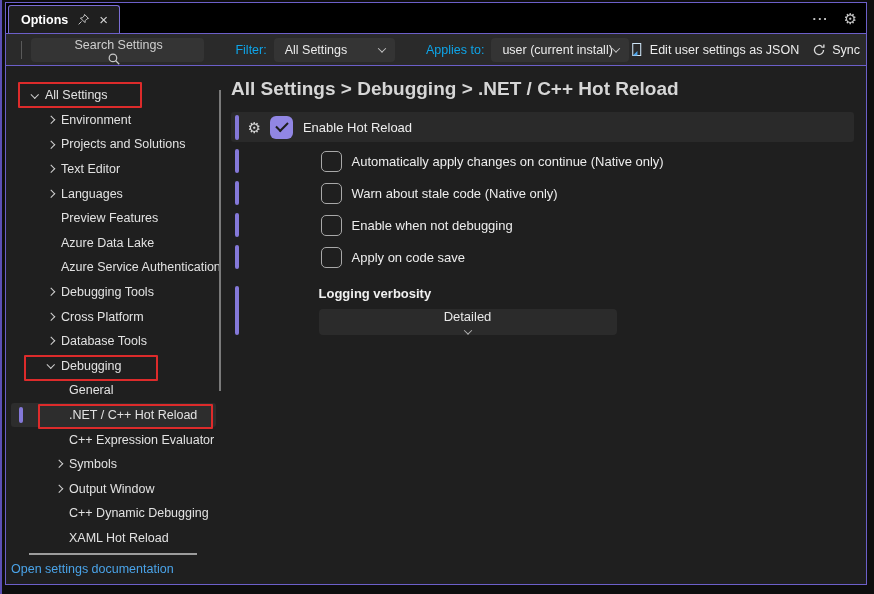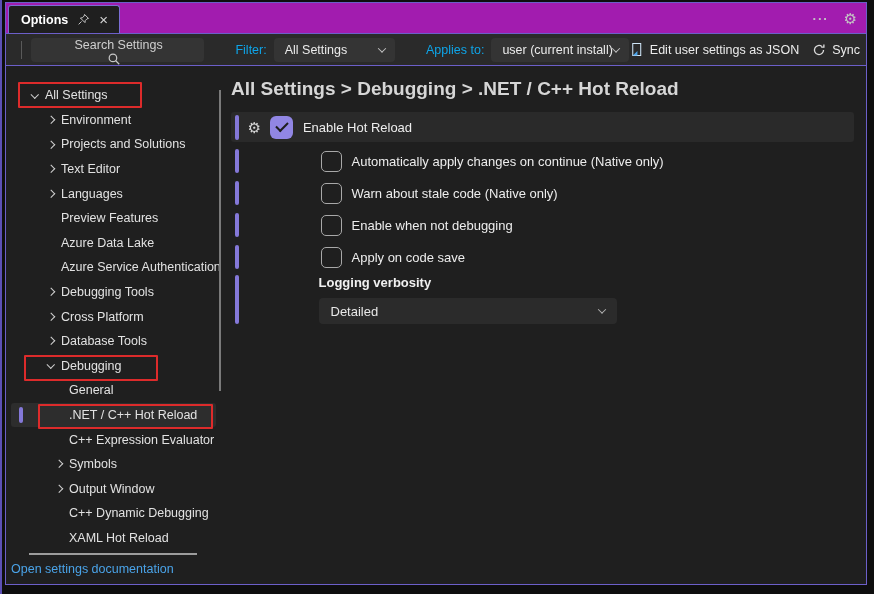--- a/index.html
+++ b/index.html
@@ -6,21 +6,21 @@
   html,body { width: 874px; height: 594px; background:#0c0c0c; overflow:hidden;
     font-family:"Liberation Sans", sans-serif; }
   .stage { position:relative; width:874px; height:594px; background:#0e0e0e; }
 
   .outer-edge { position:absolute; left:0; top:0; width:2px; height:594px; background:#5c50b5; }
 
   .dialog { position:absolute; left:5px; top:2px; width:862px; height:583px;
     background:#1f1f1f; border:1px solid #6c5fc9; display:flex; flex-direction:column; }
 
   
-  .tabstrip { position:relative; height:30px; background:#a21caf; flex:0 0 auto; }
+  .tabstrip { position:relative; height:30px; background:#000000; flex:0 0 auto; }
   .tab { position:absolute; left:2px; bottom:0; height:28px; display:flex; align-items:center;
     gap:9px; padding:0 11px 0 12px; background:#1f1f1f; border:1px solid #7b6ed4;
     border-bottom:none; border-radius:3px 3px 0 0; }
   .tab-title { font-size:12.5px; font-weight:bold; color:#ffffff; }
   .tab .icon-btn { display:flex; align-items:center; }
   .close-glyph { font-size:15px; line-height:1; color:#d2d2d2; }
   .strip-right { position:absolute; right:9px; top:0; height:30px; display:flex;
     align-items:center; gap:15px; }
   .more-glyph { font-size:13px; font-weight:bold; letter-spacing:1px; color:#c4c4c4; }
   .gear-glyph { font-size:15px; line-height:1; color:#c4c4c4; }
@@ -81,25 +81,25 @@
   .cb { width:21px; height:21px; border:1.5px solid #a8a8a8; border-radius:5px; flex:0 0 auto;
     background:transparent; }
   .cb.checked { width:23px; height:23px; border:none; background:#9186e4; position:relative;
     border-radius:6px; }
   .cb.checked::after { content:""; position:absolute; left:6px; top:6px; width:10px; height:5px;
     border-left:2px solid #1e1e1e; border-bottom:2px solid #1e1e1e; transform:rotate(-45deg); }
   .row-enable .cb { margin-left:9px; }
   .setting-label { margin-left:10px; font-size:13px; color:#ededed; white-space:nowrap; }
   .subrow { margin-top:6px; height:26px; display:flex; align-items:center; padding:1px 0 1px 4px; }
   .subrow .cb { margin-left:82px; }
-  .logical-group { margin-top:5px; display:flex; padding-left:4px; }
+  .logical-group { margin-top:16px; display:flex; padding-left:4px; }
   .lg-col { margin-left:80px; }
   .lg-label { font-size:13px; font-weight:bold; color:#f0f0f0; }
   .lg-select { margin-top:8px; width:298px; height:26px; background:#2b2b2b; border-radius:4px;
-    display:flex; align-items:center; padding:0 12px; font-size:13px; color:#e8e8e8; }
+    display:flex; align-items:center; padding:0 12px; font-size:13px; color:#e8e8e8;flex-direction:column; }
   .lg-select .val { flex:1; }
   .lg-select .chev { border-color:#b2b2b2; }
 
   
   .anno { position:absolute; border:2px solid #dd2b2b; border-radius:1px; pointer-events:none; }
   .anno1 { left:18px; top:82px;  width:124px; height:26px; }
   .anno2 { left:24px; top:355px; width:134px; height:26px; }
   .anno3 { left:38px; top:404px; width:175px; height:25px; }
 </style>
 </head>

